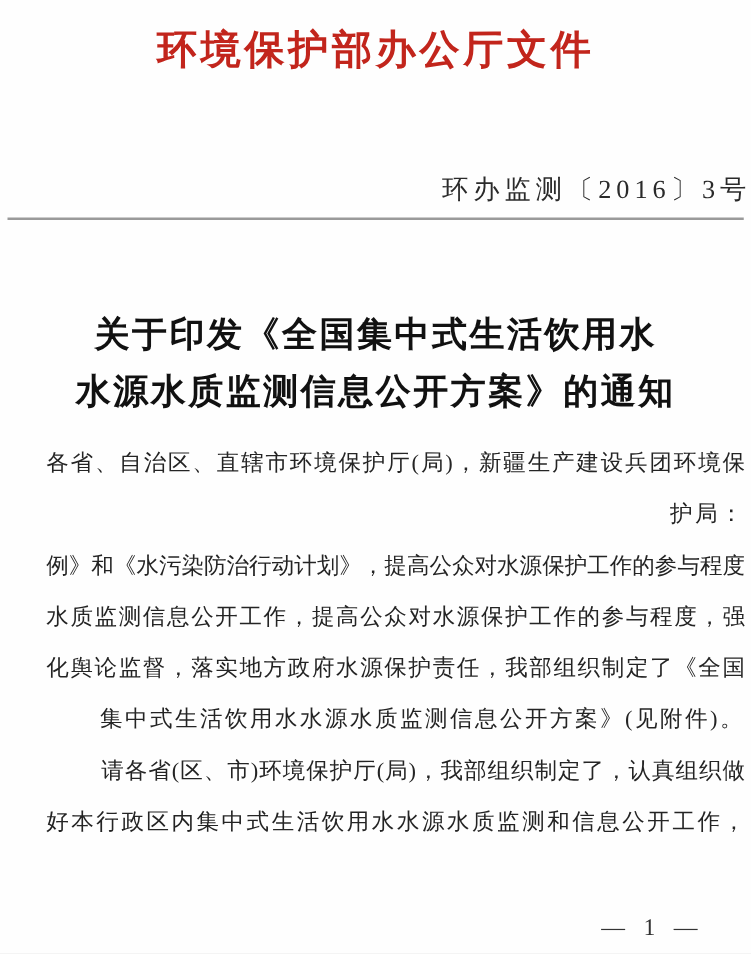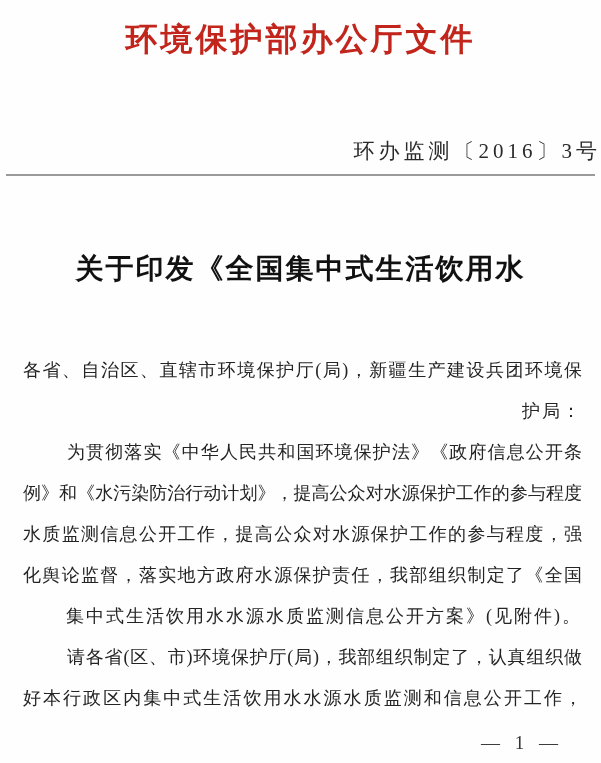--- a/index.html
+++ b/index.html
@@ -23,21 +23,21 @@
   .divider{
     position:absolute;top:174px;left:6px;width:589px;height:2px;
     background:#9a9a9a;
   }
   .title{
     position:absolute;top:246px;left:0;width:601px;text-align:center;
     font-size:28px;font-weight:700;line-height:45px;letter-spacing:2px;
     color:#111;
   }
   .body{
-    position:absolute;top:350px;left:23px;width:559px;
+    position:absolute;top:350px;left:37px;width:559px;
     font-size:18px;color:#242424;
   }
   .bl{
     height:41px;line-height:41px;white-space:nowrap;overflow:visible;
     letter-spacing:1px;
   }
   .jl{
     text-align:justify;text-align-last:justify;
     text-justify:inter-character;letter-spacing:0;
   }
@@ -54,26 +54,26 @@
 <div class="page">
 
   <div class="header">环境保护部办公厅文件</div>
 
   <div class="docnum">环办监测〔2016〕3号</div>
 
   <div class="divider"></div>
 
   <div class="title">
     <div>关于印发《全国集中式生活饮用水</div>
+    <div>水源水质监测信息公开方案》的通知</div>
   </div>
 
   <div class="body">
     <div class="bl jl">各省、自治区、直辖市环境保护厅(局)，新疆生产建设兵团环境保</div>
     <div class="bl ll">护局：</div>
-    <div class="bl jl il">为贯彻落实《中华人民共和国环境保护法》《政府信息公开条</div>
     <div class="bl jl">例》和《水污染防治行动计划》，提高公众对水源保护工作的参与程度</div>
     <div class="bl jl">水质监测信息公开工作，提高公众对水源保护工作的参与程度，强</div>
     <div class="bl jl">化舆论监督，落实地方政府水源保护责任，我部组织制定了《全国</div>
     <div class="bl ll">集中式生活饮用水水源水质监测信息公开方案》(见附件)。</div>
     <div class="bl jl il">请各省(区、市)环境保护厅(局)，我部组织制定了，认真组织做</div>
     <div class="bl jl">好本行政区内集中式生活饮用水水源水质监测和信息公开工作，</div>
   </div>
 
   <div class="pagenum">— 1 —</div>
 

